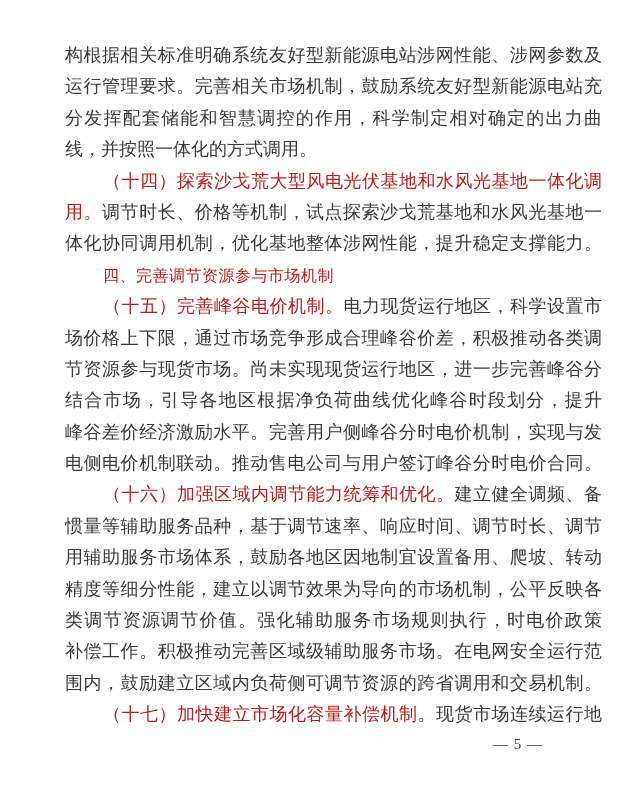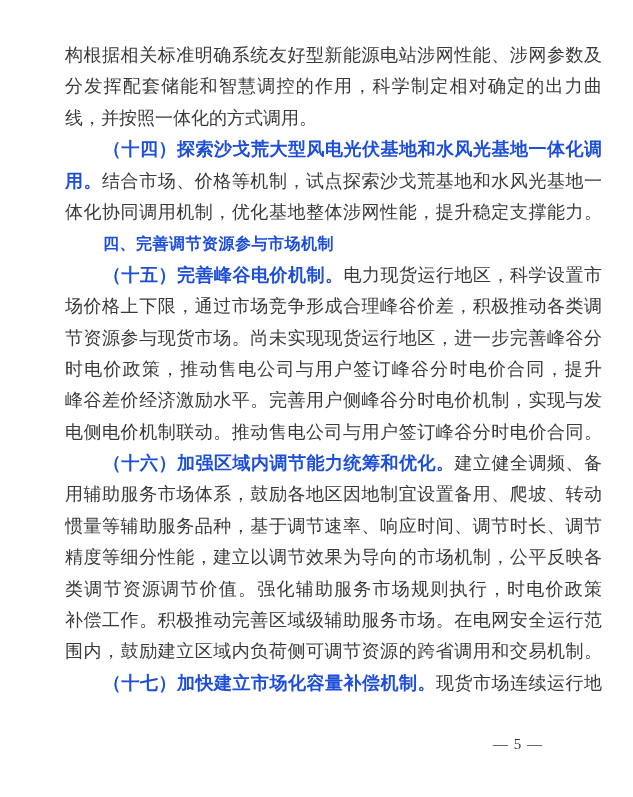--- a/index.html
+++ b/index.html
@@ -32,22 +32,22 @@
     overflow: hidden;
   }
   .line.align-left {
     text-align: right;
     text-align-last: left;
   }
   .line.indent {
     padding-left: 38px;
   }
   .seg.bold {
-    font-weight: bold;
-    color: #1d4ed8;
+    font-weight: normal;
+    color: #b91c1c;
   }
   .line.section-heading {
     font-family: "Liberation Sans", "DejaVu Sans", sans-serif;
     font-weight: bold;
     font-size: 16px;
     color: #2b2b2b;
     letter-spacing: 0.5px;
   }
   .page-number {
     position: absolute;
@@ -59,35 +59,36 @@
     letter-spacing: 1px;
     font-family: "Liberation Serif", "DejaVu Serif", serif;
   }
 </style>
 </head>
 <body>
 
 <div class="page">
   <div class="text-block">
       <div class="line"><span class="seg">构根据相关标准明确系统友好型新能源电站涉网性能、涉网参数及</span></div>
+      <div class="line"><span class="seg">运行管理要求。完善相关市场机制，鼓励系统友好型新能源电站充</span></div>
       <div class="line"><span class="seg">分发挥配套储能和智慧调控的作用，科学制定相对确定的出力曲</span></div>
       <div class="line align-left"><span class="seg">线，并按照一体化的方式调用。</span></div>
       <div class="line indent"><span class="seg bold">（十四）探索沙戈荒大型风电光伏基地和水风光基地一体化调</span></div>
-      <div class="line"><span class="seg bold">用。</span><span class="seg">结合市场、价格等机制，试点探索沙戈荒基地和水风光基地一</span></div>
+      <div class="line"><span class="seg bold">用。</span><span class="seg">调节时长、价格等机制，试点探索沙戈荒基地和水风光基地一</span></div>
       <div class="line"><span class="seg">体化协同调用机制，优化基地整体涉网性能，提升稳定支撑能力。</span></div>
       <div class="line indent align-left section-heading"><span class="seg bold">四、完善调节资源参与市场机制</span></div>
       <div class="line indent"><span class="seg bold">（十五）完善峰谷电价机制。</span><span class="seg">电力现货运行地区，科学设置市</span></div>
       <div class="line"><span class="seg">场价格上下限，通过市场竞争形成合理峰谷价差，积极推动各类调</span></div>
       <div class="line"><span class="seg">节资源参与现货市场。尚未实现现货运行地区，进一步完善峰谷分</span></div>
-      <div class="line"><span class="seg">时电价政策，推动售电公司与用户签订峰谷分时电价合同，提升</span></div>
+      <div class="line"><span class="seg">结合市场，引导各地区根据净负荷曲线优化峰谷时段划分，提升</span></div>
       <div class="line"><span class="seg">峰谷差价经济激励水平。完善用户侧峰谷分时电价机制，实现与发</span></div>
       <div class="line"><span class="seg">电侧电价机制联动。推动售电公司与用户签订峰谷分时电价合同。</span></div>
       <div class="line indent"><span class="seg bold">（十六）加强区域内调节能力统筹和优化。</span><span class="seg">建立健全调频、备</span></div>
+      <div class="line"><span class="seg">惯量等辅助服务品种，基于调节速率、响应时间、调节时长、调节</span></div>
       <div class="line"><span class="seg">用辅助服务市场体系，鼓励各地区因地制宜设置备用、爬坡、转动</span></div>
-      <div class="line"><span class="seg">惯量等辅助服务品种，基于调节速率、响应时间、调节时长、调节</span></div>
       <div class="line"><span class="seg">精度等细分性能，建立以调节效果为导向的市场机制，公平反映各</span></div>
       <div class="line"><span class="seg">类调节资源调节价值。强化辅助服务市场规则执行，时电价政策</span></div>
       <div class="line"><span class="seg">补偿工作。积极推动完善区域级辅助服务市场。在电网安全运行范</span></div>
       <div class="line"><span class="seg">围内，鼓励建立区域内负荷侧可调节资源的跨省调用和交易机制。</span></div>
       <div class="line indent"><span class="seg bold">（十七）加快建立市场化容量补偿机制。</span><span class="seg">现货市场连续运行地</span></div>
     </div>
   <div class="page-number">— 5 —</div>
 </div>
 
 </body></html>

